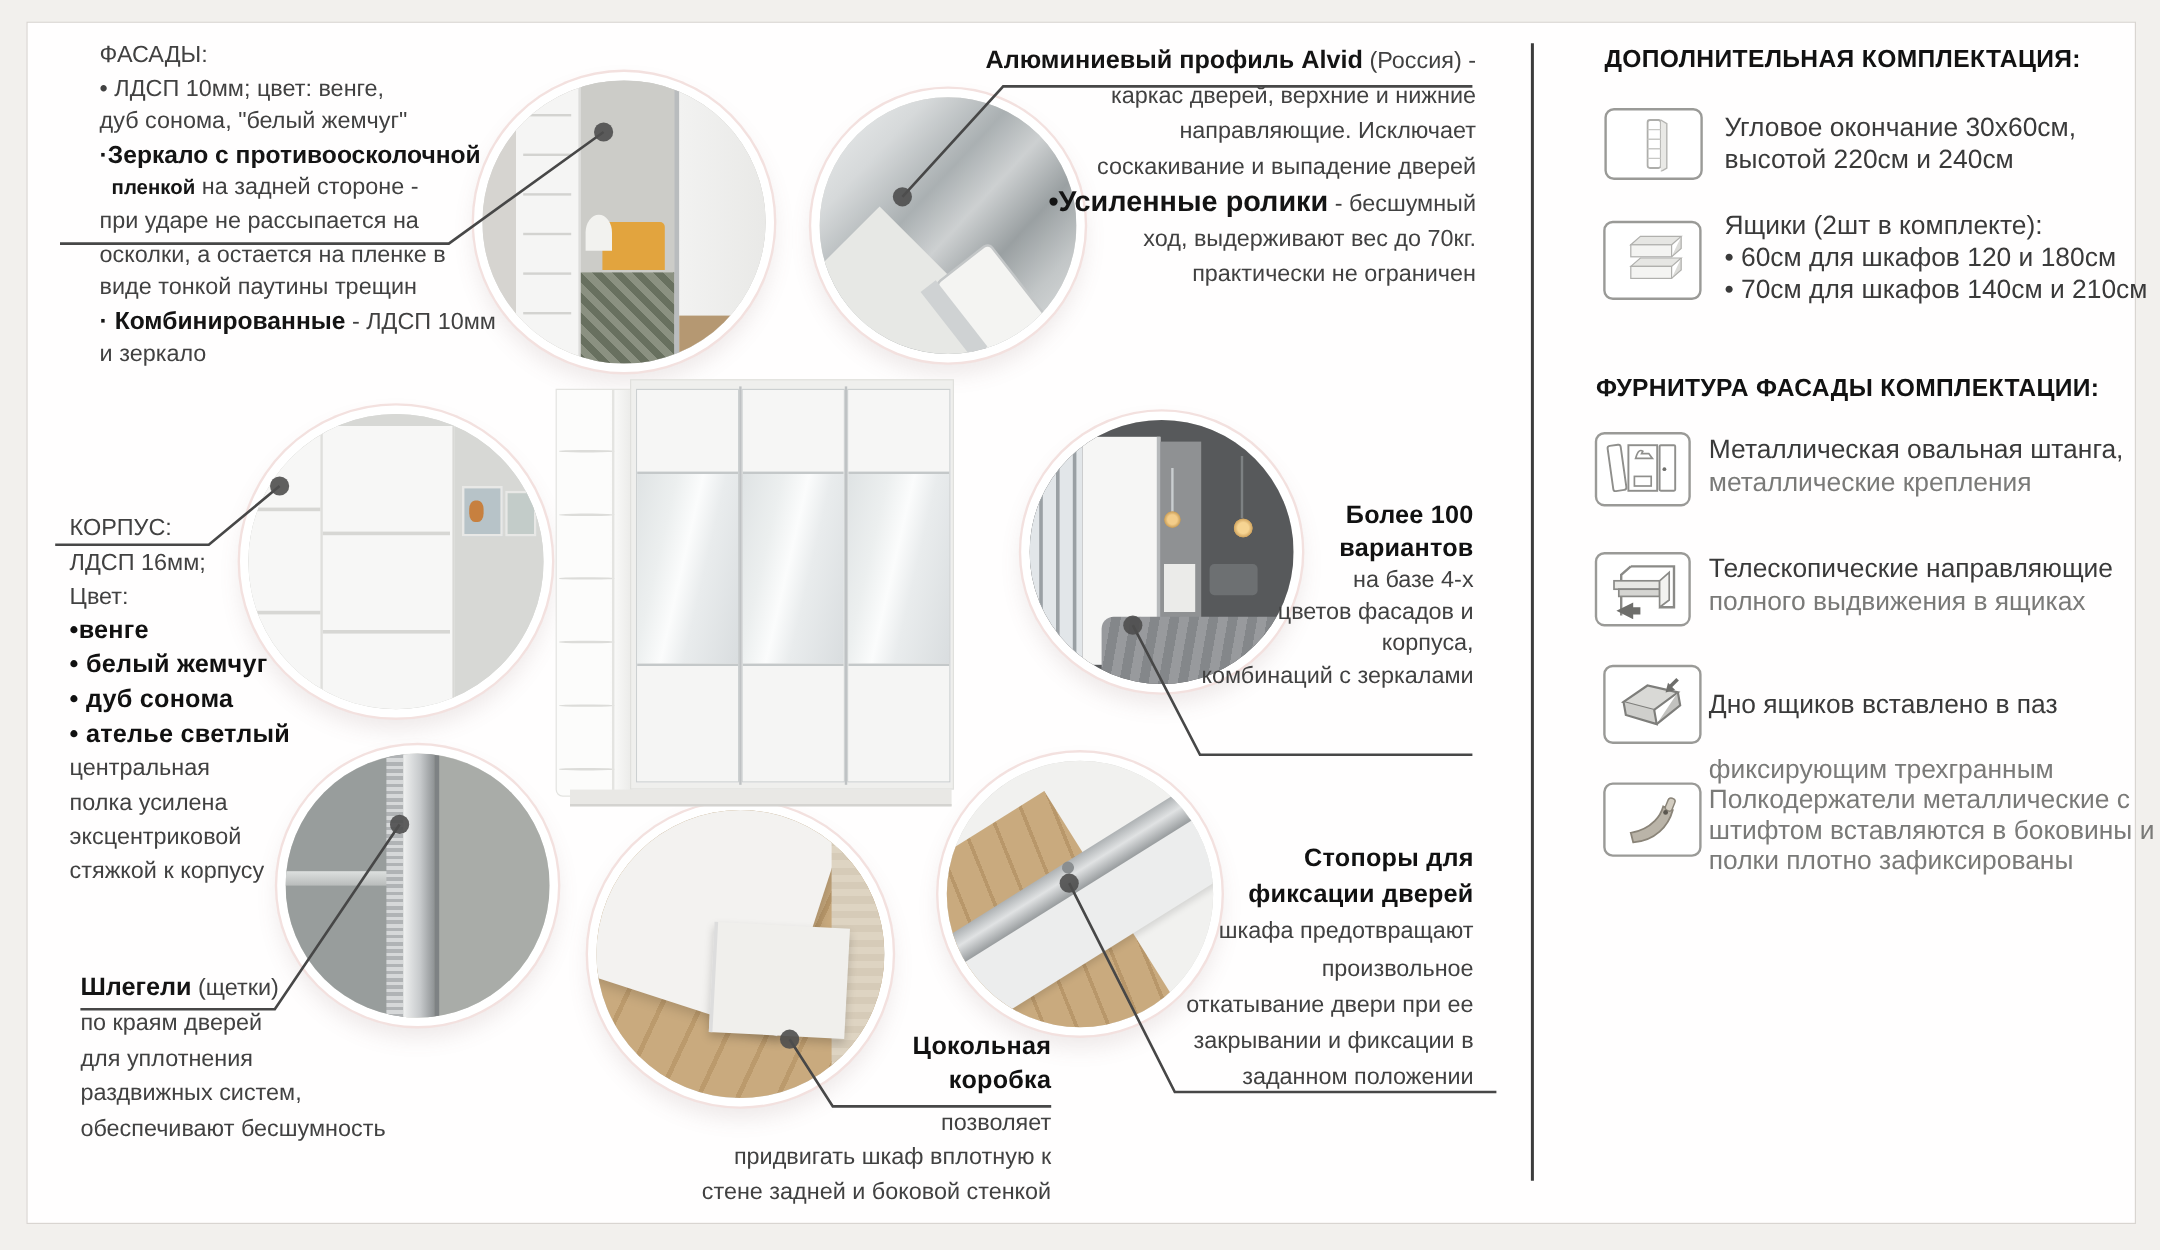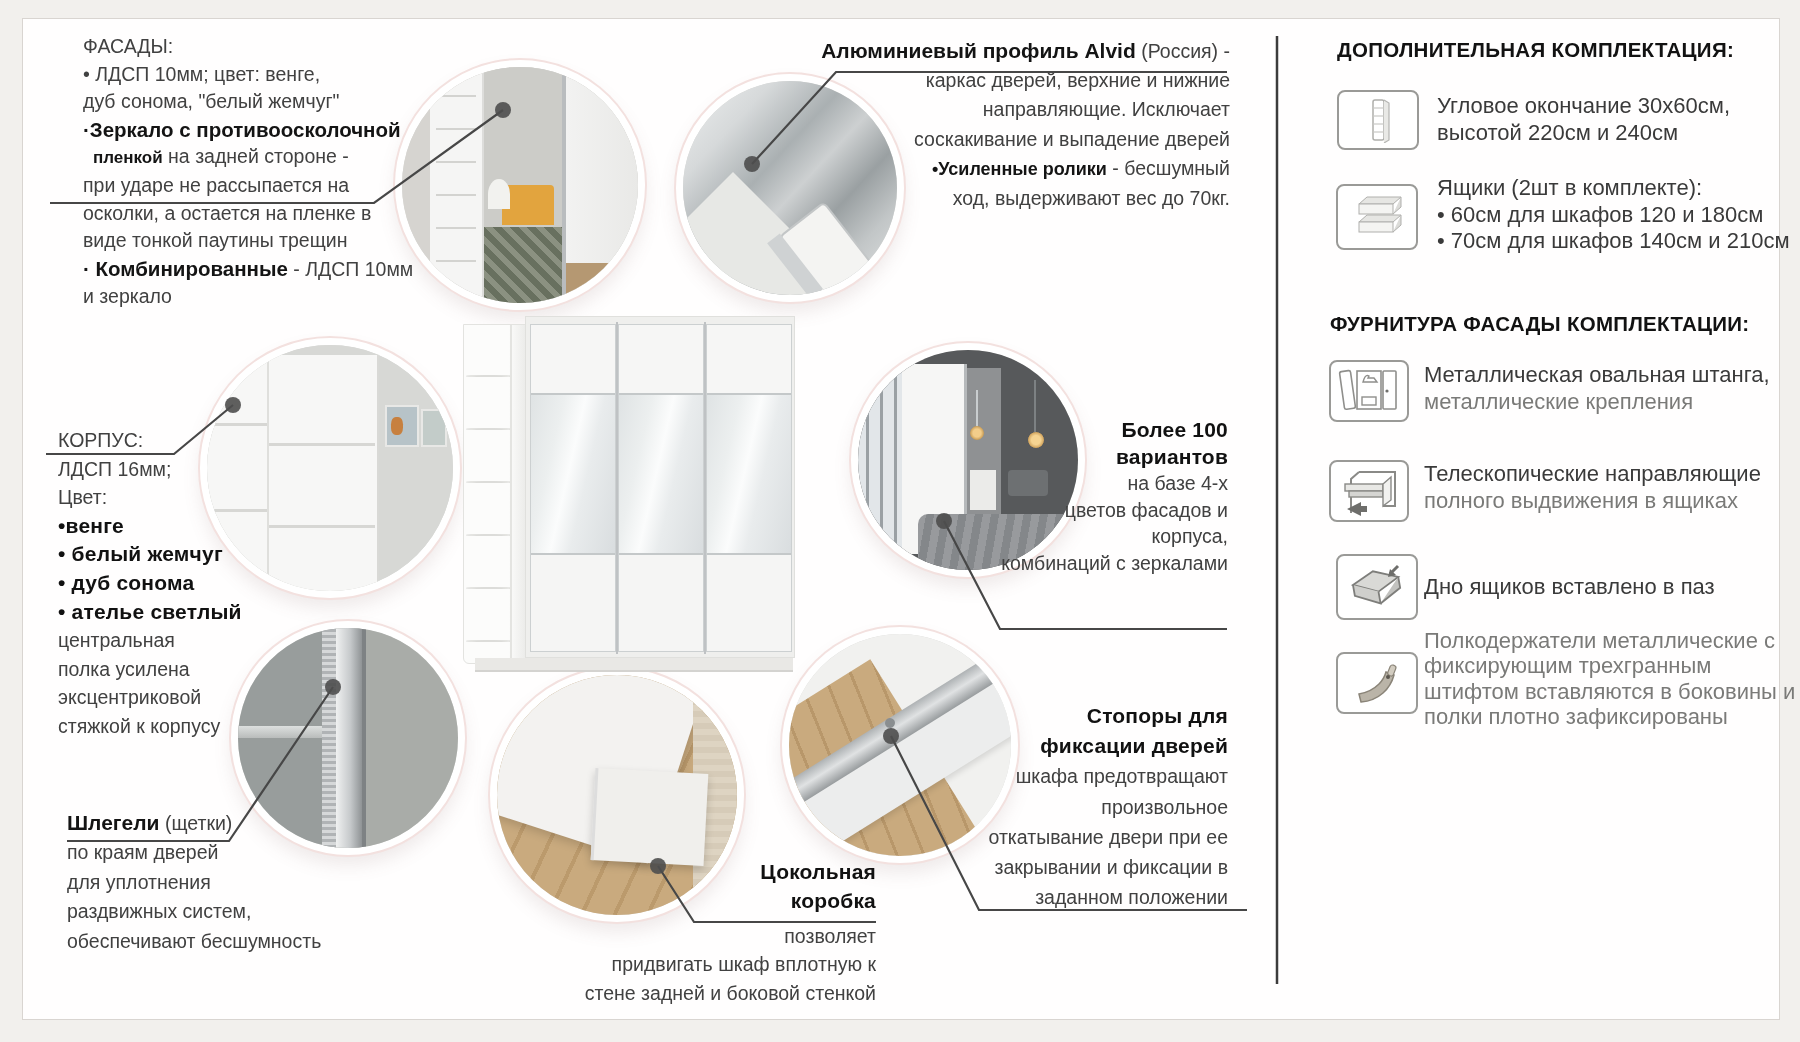--- a/index.html
+++ b/index.html
@@ -150,22 +150,23 @@
   <div>виде тонкой паутины трещин</div>
   <div><span class="b" style="font-size:20.5px;">· Комбинированные</span><span> - ЛДСП 10мм</span></div>
   <div>и зеркало</div>
 </div>
 
 <div class="tb r" style="right:570px;top:36px;width:460px;line-height:29.2px;">
   <div><span class="b" style="font-size:21px;">Алюминиевый профиль Alvid</span><span> (Россия) -</span></div>
   <div>каркас дверей, верхние и нижние</div>
   <div>направляющие. Исключает</div>
   <div>соскакивание и выпадение дверей</div>
-  <div><span class="b" style="font-size:18px;">•Усиленные ролики</span><span> - бесшумный</span></div>
+  <div><span class="b" style="font-size:24px;">•Усиленные ролики</span><span> - бесшумный</span></div>
   <div>ход, выдерживают вес до 70кг.</div>
+  <div>практически не ограничен</div>
 </div>
 
 <div class="tb" style="left:58px;top:426px;line-height:28.6px;">
   <div>КОРПУС:</div>
   <div>ЛДСП 16мм;</div>
   <div>Цвет:</div>
   <div class="bb">•венге</div>
   <div class="bb">• белый жемчуг</div>
   <div class="bb">• дуб сонома</div>
   <div class="bb">• ателье светлый</div>
@@ -293,22 +294,22 @@
 </div>
 
 <div class="iconbox" style="left:1336px;top:652px;">
   <svg width="60" height="46" viewBox="0 0 60 46">
     <path d="M12 34 q12 -2 20 -10 q5 -5 7 -12 l8 3 q-3 11 -11 18 q-9 8 -22 9 z" fill="#bab4a8" stroke="#8a8478" stroke-width="1.5"></path>
     <rect x="42" y="5" width="6" height="11" rx="2.5" transform="rotate(22 45 10)" fill="#d2ccc0" stroke="#8a8478" stroke-width="1.2"></rect>
     <circle cx="41" cy="17" r="2" fill="#5a564e"></circle>
   </svg>
 </div>
 <div class="ptxt" style="left:1424px;top:628px;line-height:25.4px;">
+  <div class="gray">фиксирующим трехгранным</div>
   <div class="gray">Полкодержатели металлические с</div>
-  <div class="gray">фиксирующим трехгранным</div>
   <div class="gray">штифтом вставляются в боковины и</div>
   <div class="gray">полки плотно зафиксированы</div>
 </div>
 
 <svg class="overlay" width="1800" height="1042">
   <g stroke="#474747" stroke-width="2.2" fill="none">
     <polyline points="50,203 374,203 503,110"></polyline>
     <polyline points="1227,72 836,72 752,164"></polyline>
     <polyline points="46,454 174,454 233,405"></polyline>
     <polyline points="67,841 229,841 333,687"></polyline>

